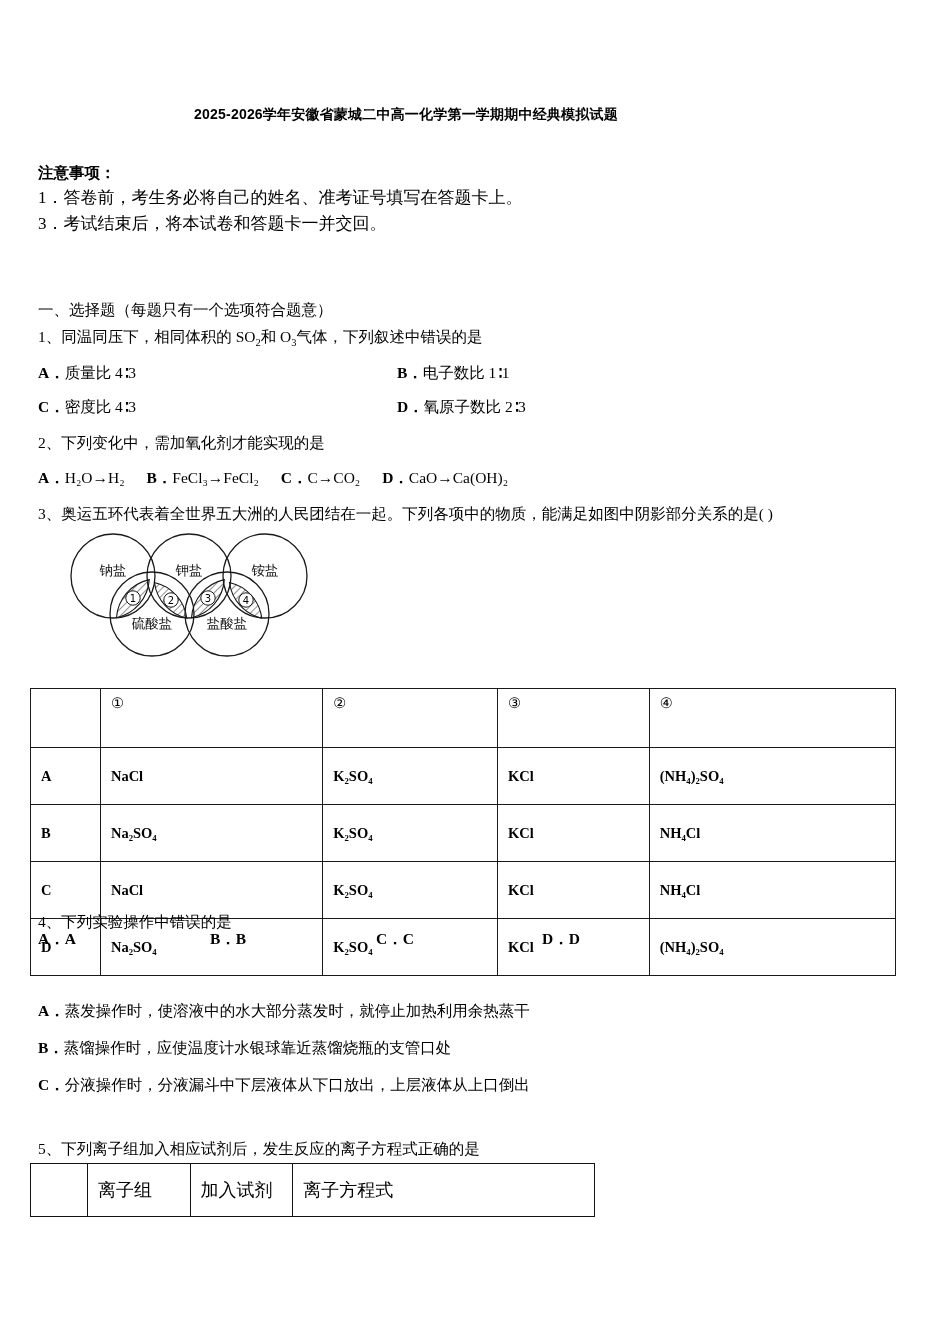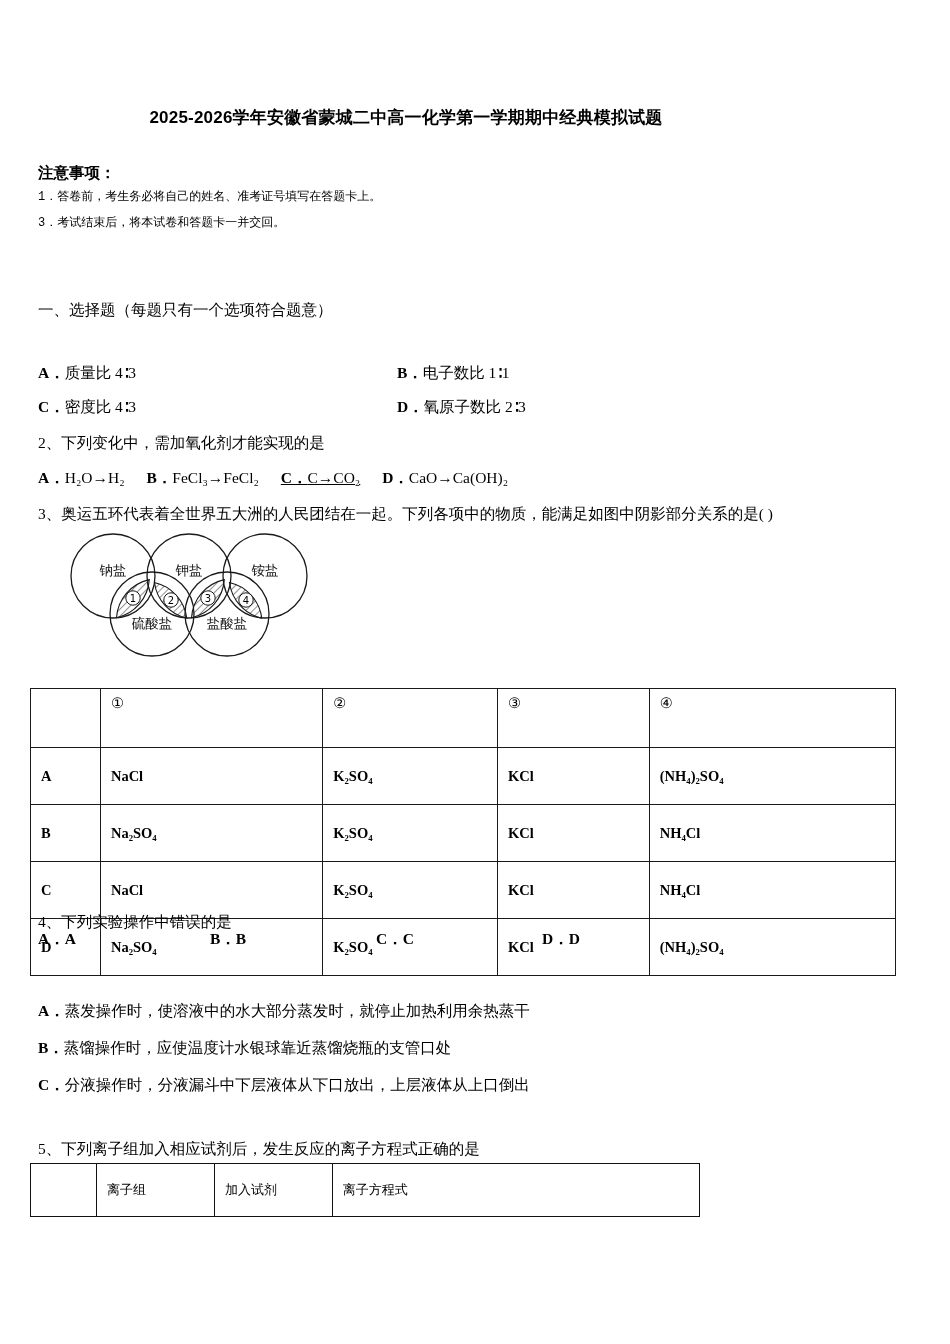--- a/index.html
+++ b/index.html
@@ -22,38 +22,38 @@
     height: 1344px;
     padding: 0;
   }
   .doc-title {
     position: absolute;
     left: 0; top: 106px;
     width: 812px;
     text-align: center;
     font-family: "Liberation Sans", "DejaVu Sans", sans-serif;
     font-weight: bold;
-    font-size: 17px;
+    font-size: 14px;
     letter-spacing: 0.2px;
     white-space: nowrap;
   }
   .notice-block {
     position: absolute;
     left: 38px; top: 160px;
     width: 878px;
   }
   .notice-head {
     font-family: "Liberation Sans", "DejaVu Sans", sans-serif;
     font-weight: bold;
     font-size: 15.5px;
     line-height: 25px;
   }
   .notice-line {
-    font-family: Liberation Mono, monospace;
-    font-size: 12px;
+    font-family: Liberation Serif, serif;
+    font-size: 17px;
     line-height: 25.5px;
     text-align: justify;
   }
   .section-head {
     position: absolute;
     left: 38px; top: 299px;
     font-size: 15.5px;
     line-height: 22px;
   }
   .q-stem {
@@ -118,23 +118,23 @@
   }
   .ans-row .a { position:absolute; left:0; }
   .ans-row .b { position:absolute; left:172px; }
   .ans-row .c { position:absolute; left:338px; }
   .ans-row .d { position:absolute; left:504px; }
 
   
   .tbl5 {
     position: absolute;
     left: 30px; top: 1163px;
-    width: 670px;
+    width: 565px;
     border-collapse: collapse;
-    font-size: 13px;
+    font-size: 18px;
   }
   .tbl5 td {
     border: 1.4px solid #111111;
     height: 44px;
     padding: 4px 10px;
     vertical-align: middle;
     font-family: "Liberation Serif", "DejaVu Serif", serif;
   }
   .tbl5 .k0 { width: 52px; }
   .tbl5 .k1 { width: 110px; }
@@ -149,37 +149,40 @@
   <div class="doc-title">2025-2026学年安徽省蒙城二中高一化学第一学期期中经典模拟试题</div>
 
   <div class="notice-block">
     <div class="notice-head">注意事项：</div>
     <div class="notice-line">1．答卷前，考生务必将自己的姓名、准考证号填写在答题卡上。</div>
     <div class="notice-line">3．考试结束后，将本试卷和答题卡一并交回。</div>
   </div>
 
   <div class="section-head">一、选择题（每题只有一个选项符合题意）</div>
 
+  <div class="q-stem" style="top:325px;">
+    <span>1、同温同压下，相同体积的 </span><span class="chem"><span>SO</span><sub>2</sub></span><span>和 </span><span class="chem"><span>O</span><sub>3</sub></span><span>气体，下列叙述中错误的是</span>
+  </div>
 
   <div class="opt-row" style="top:361px;">
     <span class="opt" style="width:355px;"><span class="lbl">A．</span><span>质量比 4∶3</span></span>
     <span class="opt"><span class="lbl">B．</span><span>电子数比 1∶1</span></span>
   </div>
 
   <div class="opt-row" style="top:395px;">
     <span class="opt" style="width:355px;"><span class="lbl">C．</span><span>密度比 4∶3</span></span>
     <span class="opt"><span class="lbl">D．</span><span>氧原子数比 2∶3</span></span>
   </div>
 
   <div class="q-stem" style="top:431px;">2、下列变化中，需加氧化剂才能实现的是</div>
 
   <div class="opt-row" style="top:466px;">
     <span class="opt" style="margin-right:18px;"><span class="lbl">A．</span><span class="chem">H₂O→H₂</span></span>
     <span class="opt" style="margin-right:18px;"><span class="lbl">B．</span><span class="chem">FeCl₃→FeCl₂</span></span>
-    <span class="opt" style="margin-right:18px;text-decoration:underline;"><span class="lbl">C．</span><span class="chem">C→CO₂</span></span>
+    <span class="opt" style="margin-right:18px;"><span class="lbl">C．</span><span class="chem">C→CO₂</span></span>
     <span class="opt"><span class="lbl">D．</span><span class="chem">CaO→Ca(OH)₂</span></span>
   </div>
 
   <div class="q-stem" style="top:502px;">3、奥运五环代表着全世界五大洲的人民团结在一起。下列各项中的物质，能满足如图中阴影部分关系的是(      )</div>
 
   <div class="venn">
     <svg width="300" height="140" viewBox="0 0 300 140" xmlns="http://www.w3.org/2000/svg">
       <defs>
         <pattern id="hatch" width="5" height="5" patternUnits="userSpaceOnUse" patternTransform="rotate(45)">
           <line x1="0" y1="0" x2="0" y2="5" stroke="#333" stroke-width="1.1"></line>

